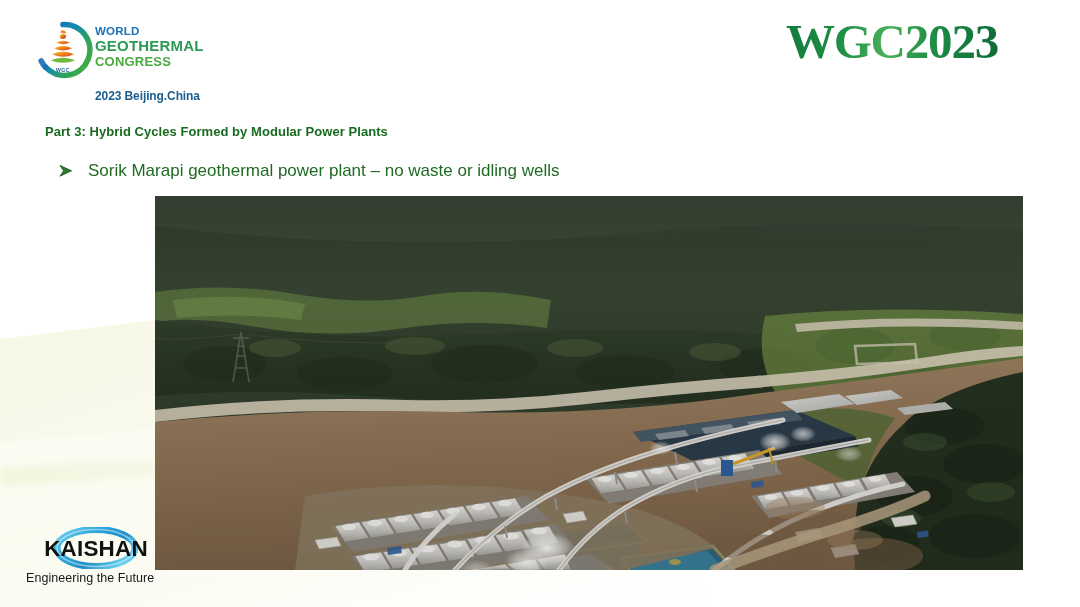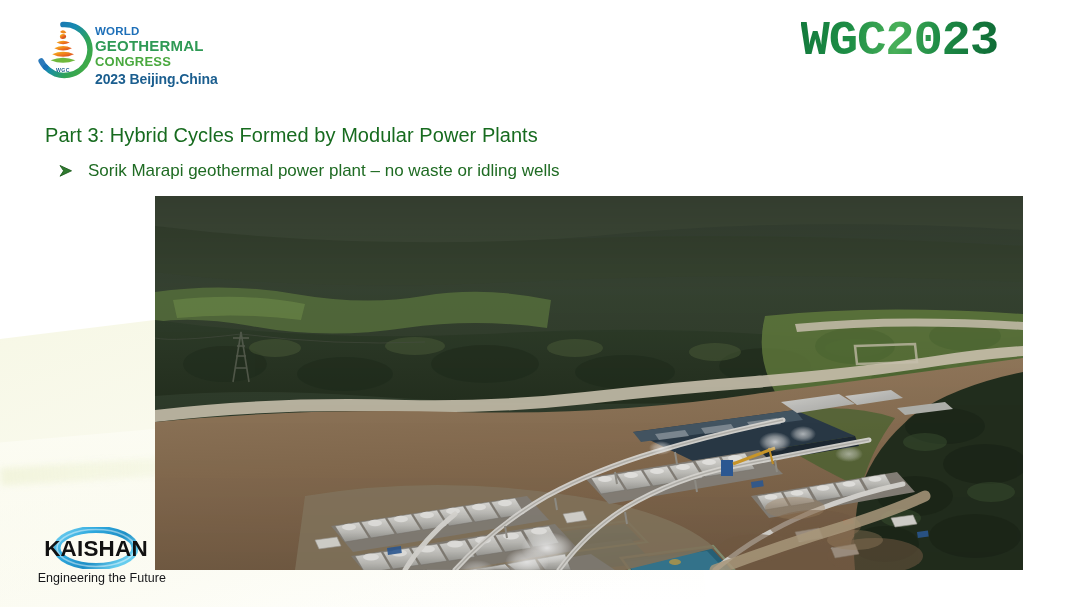--- a/index.html
+++ b/index.html
@@ -78,52 +78,52 @@
     font-family: "Liberation Sans", sans-serif;
     font-weight: bold;
     letter-spacing: 0.2px;
     line-height: 1.12;
     white-space: nowrap;
   }
   .logo-line.l1 { font-size: 11.5px; color: #1d6fb8; }
   .logo-line.l2 { font-size: 15px; color: #2f9a55; }
   .logo-line.l3 { font-size: 13px; color: #4aa93f; }
   .logo-sub {
-    margin-top: 2px;
-    font-size: 14px;
+    margin-top: 20px;
+    font-size: 12px;
     font-weight: bold;
     color: #1b5e8f;
     letter-spacing: -0.1px;
     white-space: nowrap;
   }
 
   
   #wgc2023 {
     position: absolute;
     right: 34px;
     top: 17px;
-    font-family: Liberation Mono, monospace;
+    font-family: Liberation Serif, serif;
     font-weight: bold;
     font-size: 49px;
     letter-spacing: -1.2px;
     background: linear-gradient(95deg, #137a3c 0%, #1e8f46 26%, #49b059 48%, #1d8b45 70%, #0f6b36 100%);
     -webkit-background-clip: text;
     background-clip: text;
     color: transparent;
     -webkit-text-fill-color: transparent;
     line-height: 1;
   }
 
   
   #slide-title {
     position: absolute;
     left: 45px;
     top: 124px;
-    font-size: 20px;
-    font-weight: normal;
+    font-size: 13px;
+    font-weight: bold;
     color: #176b1f;
     letter-spacing: 0.05px;
     white-space: nowrap;
   }
   #bullet-row {
     position: absolute;
     left: 58px;
     top: 160px;
     display: flex;
     align-items: flex-start;
@@ -183,21 +183,21 @@
     font-size: 22px;
     letter-spacing: 0.2px;
     color: #111111;
     transform: scaleX(1.02);
   }
   .kai-tag {
     position: absolute;
     left: 0;
     top: 44px;
     width: 140px;
-    text-align: right;
+    text-align: left;
     font-family: "Liberation Sans", sans-serif;
     font-size: 12.5px;
     color: #16171a;
     letter-spacing: 0.05px;
   }
 </style>
 </head>
 <body>
 
 <div id="slide">

